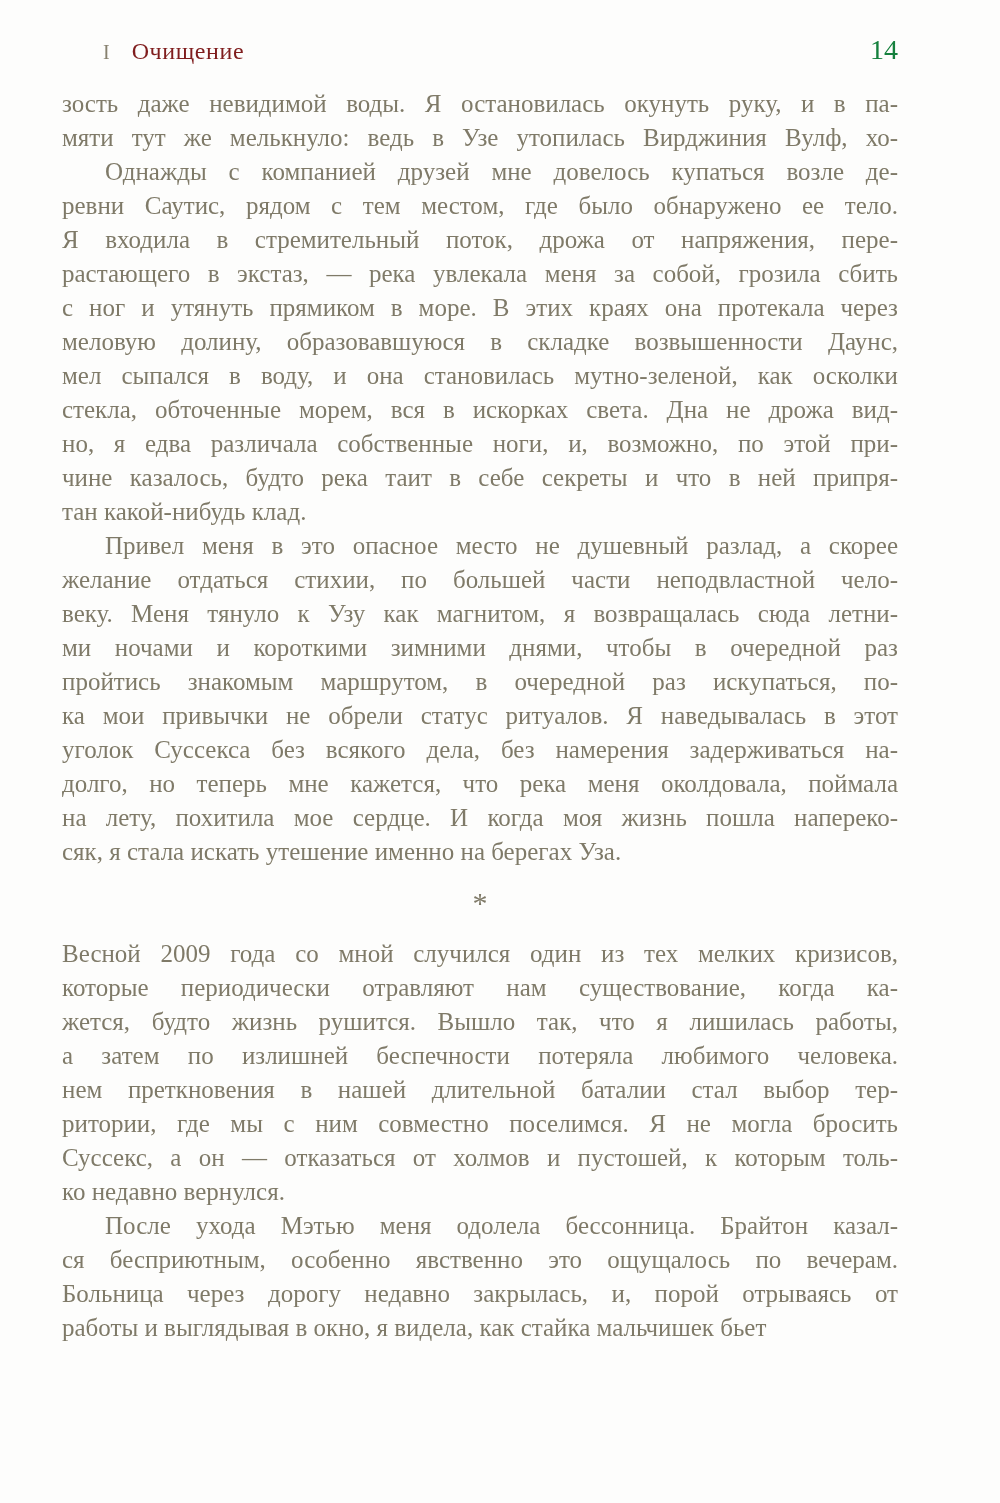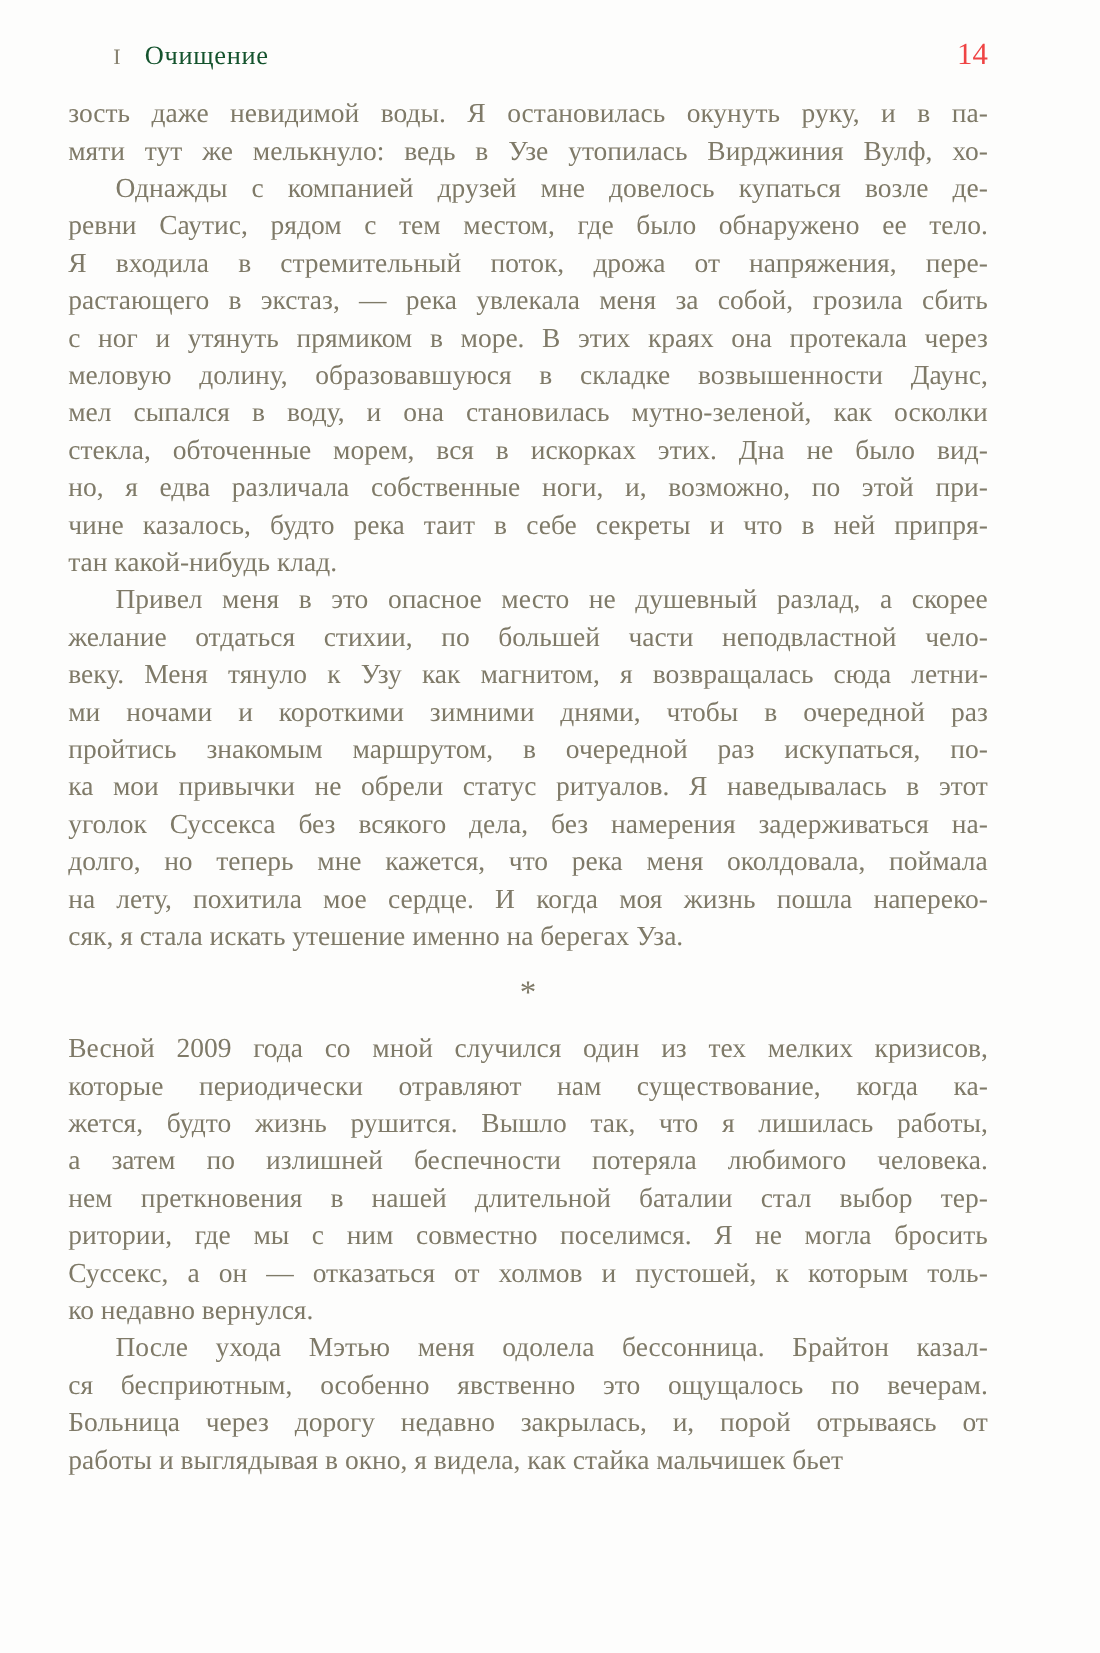--- a/index.html
+++ b/index.html
@@ -33,25 +33,25 @@
   }
   .chapter-number {
     font-size: 20px;
     letter-spacing: 1px;
     margin-right: 21px;
     color: #87816f;
   }
   .chapter-title {
     font-size: 24px;
     letter-spacing: 0.6px;
-    color: #14532d;
+    color: #7f1d1d;
   }
   .page-number {
     font-size: 28px;
-    color: #ef4444;
+    color: #15803d;
   }
   
   .text-body {
     position: absolute;
     top: 87px;
     left: 62px;
     width: 836px;
     font-size: 25px;
     line-height: 34px;
   }
@@ -96,21 +96,21 @@
         <div class="line">мяти тут же мелькнуло: ведь в Узе утопилась Вирджиния Вулф, хо-</div>
       </div>
       <div class="paragraph indent">
         <div class="line">Однажды с компанией друзей мне довелось купаться возле де-</div>
         <div class="line">ревни Саутис, рядом с тем местом, где было обнаружено ее тело.</div>
         <div class="line">Я входила в стремительный поток, дрожа от напряжения, пере-</div>
         <div class="line">растающего в экстаз, — река увлекала меня за собой, грозила сбить</div>
         <div class="line">с ног и утянуть прямиком в море. В этих краях она протекала через</div>
         <div class="line">меловую долину, образовавшуюся в складке возвышенности Даунс,</div>
         <div class="line">мел сыпался в воду, и она становилась мутно-зеленой, как осколки</div>
-        <div class="line">стекла, обточенные морем, вся в искорках этих. Дна не было вид-</div>
+        <div class="line">стекла, обточенные морем, вся в искорках света. Дна не дрожа вид-</div>
         <div class="line">но, я едва различала собственные ноги, и, возможно, по этой при-</div>
         <div class="line">чине казалось, будто река таит в себе секреты и что в ней припря-</div>
         <div class="line last">тан какой-нибудь клад.</div>
       </div>
       <div class="paragraph indent">
         <div class="line">Привел меня в это опасное место не душевный разлад, а скорее</div>
         <div class="line">желание отдаться стихии, по большей части неподвластной чело-</div>
         <div class="line">веку. Меня тянуло к Узу как магнитом, я возвращалась сюда летни-</div>
         <div class="line">ми ночами и короткими зимними днями, чтобы в очередной раз</div>
         <div class="line">пройтись знакомым маршрутом, в очередной раз искупаться, по-</div>

